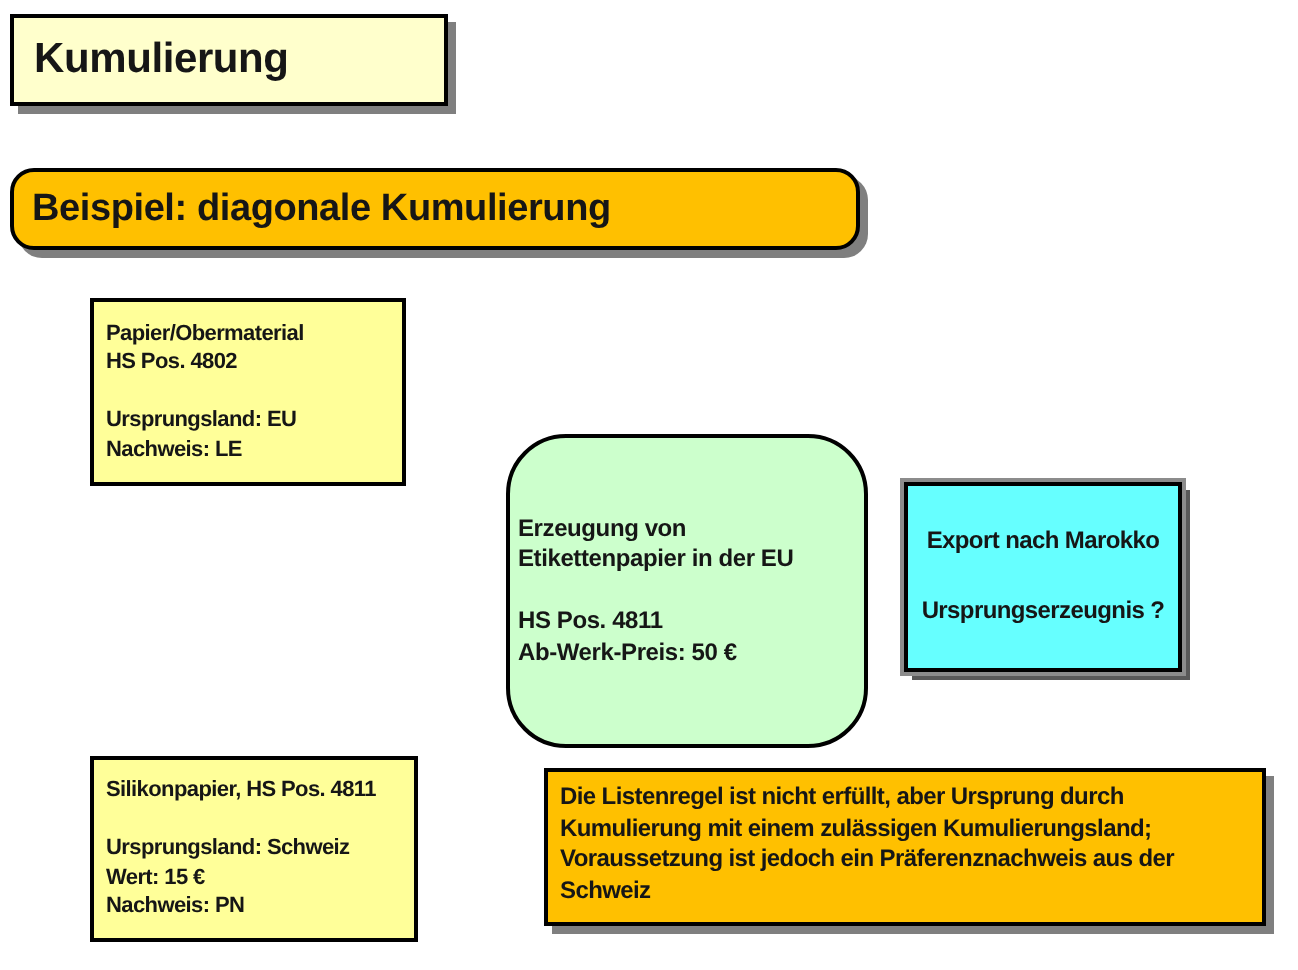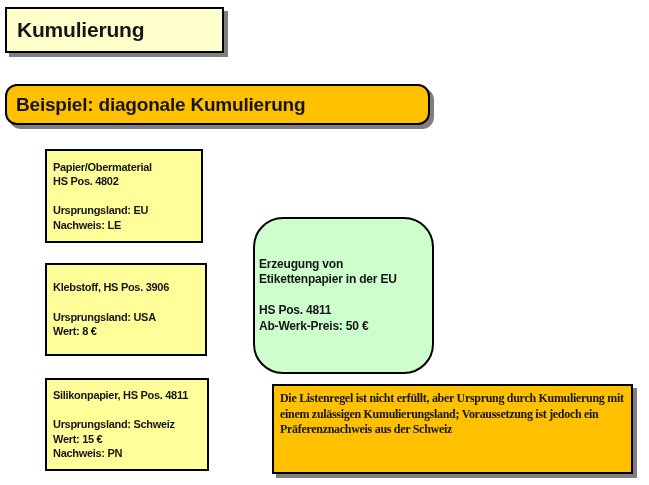--- a/index.html
+++ b/index.html
@@ -46,54 +46,52 @@
   }
   .cyan-box {
     left: 452px; top: 241px; width: 139px; height: 95px;
     font-size: 12px; line-height: 1.45; letter-spacing: -0.3px;
     text-align: center; white-space: pre-line; padding: 0 2px;
     display: flex; flex-direction: column; justify-content: center;
     outline: 2px solid #8c8c8c;
     box-shadow: 4px 4px 0 0 #595959;
   }
   .conclusion-box {
-    left: 272px; top: 384px; width: 361px; height: 90px;
+    left: 272px; top: 384px; width: 361px; height: 79px;
     font-size: 12px; line-height: 1.3; letter-spacing: -0.3px;
     padding: 5px 6px;
-    font-family: Liberation Serif, serif;
   }
 </style>
 </head>
 <body>
 
 <div class="slide">
 
   <div class="box title-box shadowed" style="background-color: rgb(255, 255, 204);">Kumulierung</div>
 
   <div class="box subtitle-box shadowed" style="background-color: rgb(255, 192, 0); border-radius: 12px;">Beispiel: diagonale Kumulierung</div>
 
   <div class="box mat-box mat-1" style="background-color: rgb(255, 255, 153);">Papier/Obermaterial
 HS Pos. 4802
 
 Ursprungsland: EU
 Nachweis: LE</div>
 
-  <div class="box mat-box mat-2" style="background-color: rgb(255, 255, 153);">Klebstoff, HS Pos. 3906
-
-Ursprungsland: USA
-Wert: 8 €</div>
 
   <div class="box mat-box mat-3" style="background-color: rgb(255, 255, 153);">Silikonpapier, HS Pos. 4811
 
 Ursprungsland: Schweiz
 Wert: 15 €
 Nachweis: PN</div>
 
   <div class="box green-box" style="background-color: rgb(204, 255, 204);">Erzeugung von
 Etikettenpapier in der EU
 
 HS Pos. 4811
 Ab-Werk-Preis: 50 €</div>
 
+  <div class="box cyan-box" style="background-color: rgb(102, 255, 255);">Export nach Marokko
+
+Ursprungserzeugnis ?</div>
 
   <div class="box conclusion-box shadowed" style="background-color: rgb(255, 192, 0);">Die Listenregel ist nicht erfüllt, aber Ursprung durch Kumulierung mit einem zulässigen Kumulierungsland; Voraussetzung ist jedoch ein Präferenznachweis aus der Schweiz</div>
 
 </div>
 
 </body></html>

